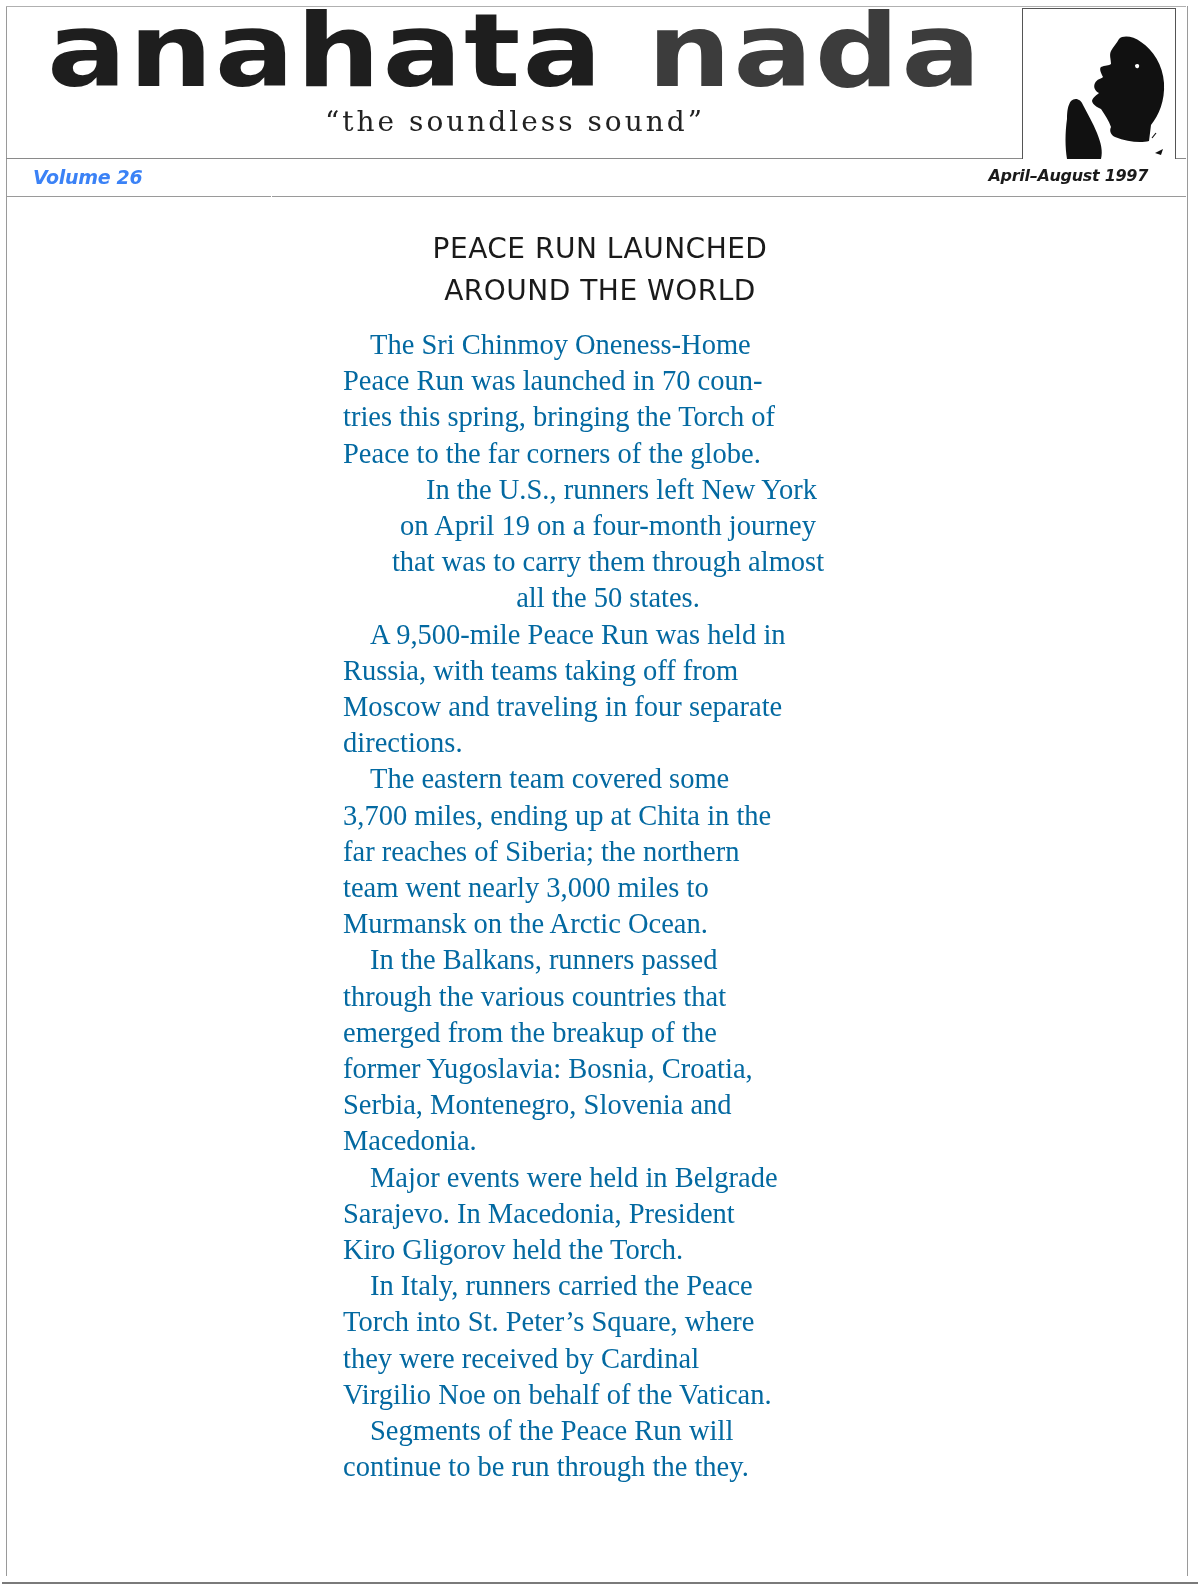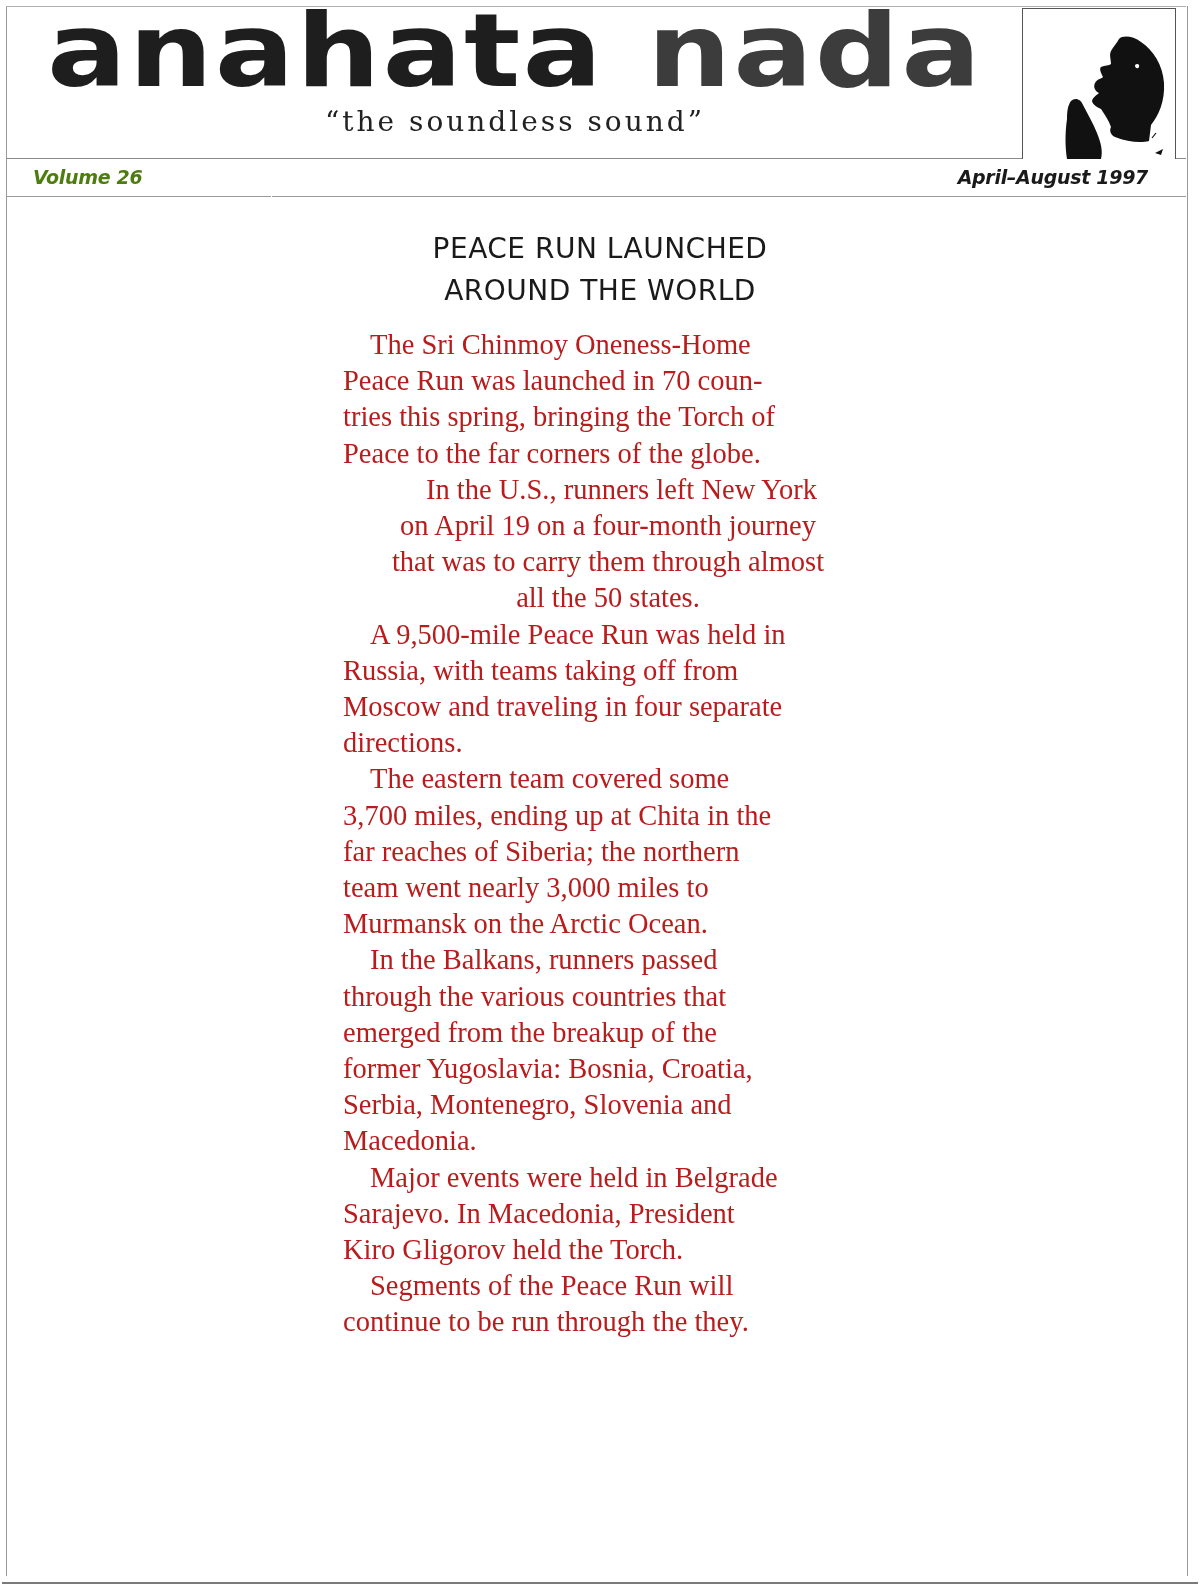--- a/index.html
+++ b/index.html
@@ -32,38 +32,38 @@
 
   .portrait-box {
     position: absolute; left: 1022px; top: 8px; width: 152px; height: 150px;
     border-left: 1px solid #555; border-right: 1px solid #555; border-top: 1px solid #555;
     overflow: hidden; background: #fff;
   }
 
   .volume-label {
     position: absolute; left: 33px; top: 166px;
     font-family: "DejaVu Sans", sans-serif; font-style: italic; font-weight: bold;
-    font-size: 19px; color: #4d7c0f; letter-spacing: -0.3px;
+    font-size: 19px; color: #3b82f6; letter-spacing: -0.3px;
   }
   .issue-date {
     position: absolute; right: 52px; top: 166px;
     font-family: "DejaVu Sans", sans-serif; font-style: italic; font-weight: bold;
-    font-size: 19px; color: #1a1a1a; letter-spacing: -0.3px;
+    font-size: 16px; color: #1a1a1a; letter-spacing: -0.3px;
   }
 
   .headline {
     position: absolute; left: 330px; top: 228px; width: 540px; text-align: center;
     font-family: "DejaVu Sans", sans-serif; font-size: 28px; line-height: 42px;
     font-weight: normal; color: #1a1a1a; letter-spacing: 0.5px;
   }
 
   .article-body {
     position: absolute; left: 343px; top: 327px; width: 530px;
     font-family: "Liberation Serif", serif; font-size: 28.5px; line-height: 36.2px;
-    color: #b91c1c;
+    color: #0369a1;
   }
   .article-body p { margin: 0; text-indent: 27px; }
   .article-body .line { display: block; white-space: nowrap; }
   .article-body .line.first { padding-left: 27px; }
 </style>
 </head>
 <body>
 
 <div class="page-frame"></div>
 <div class="rule top"></div>
@@ -139,17 +139,23 @@
         <span class="line">former Yugoslavia:  Bosnia, Croatia,</span>
         <span class="line">Serbia, Montenegro, Slovenia and</span>
         <span class="line">Macedonia.</span>
       </p>
       <p style="text-indent: 0px;">
         <span class="line first">Major events were held in Belgrade</span>
         <span class="line">Sarajevo.  In Macedonia, President</span>
         <span class="line">Kiro Gligorov held the Torch.</span>
       </p>
       <p style="text-indent: 0px;">
+        <span class="line first">In Italy, runners carried the Peace</span>
+        <span class="line">Torch into St. Peter’s Square, where</span>
+        <span class="line">they were received by Cardinal</span>
+        <span class="line">Virgilio Noe on behalf of the Vatican.</span>
+      </p>
+      <p style="text-indent: 0px;">
         <span class="line first">Segments of the Peace Run will</span>
         <span class="line">continue to be run through the they.</span>
       </p>
     </div>
 </article>
 
 </body></html>

